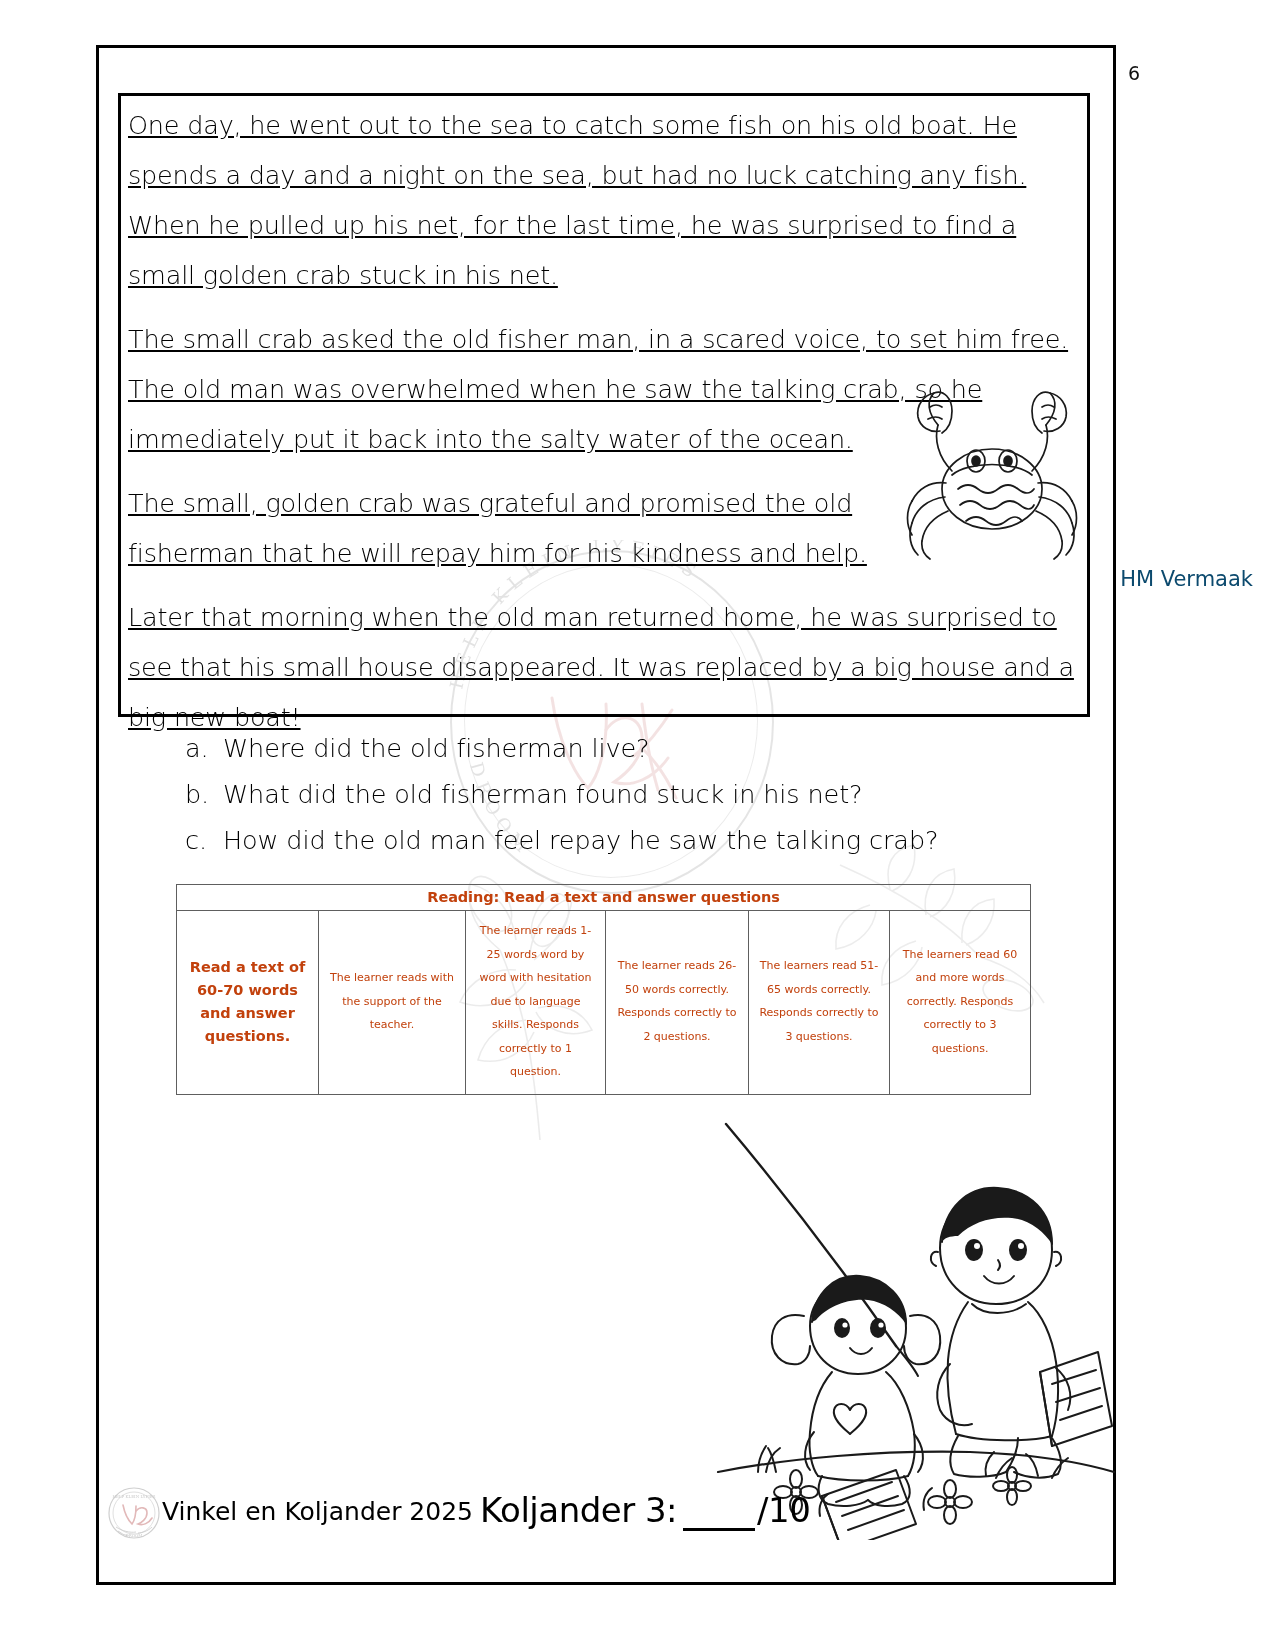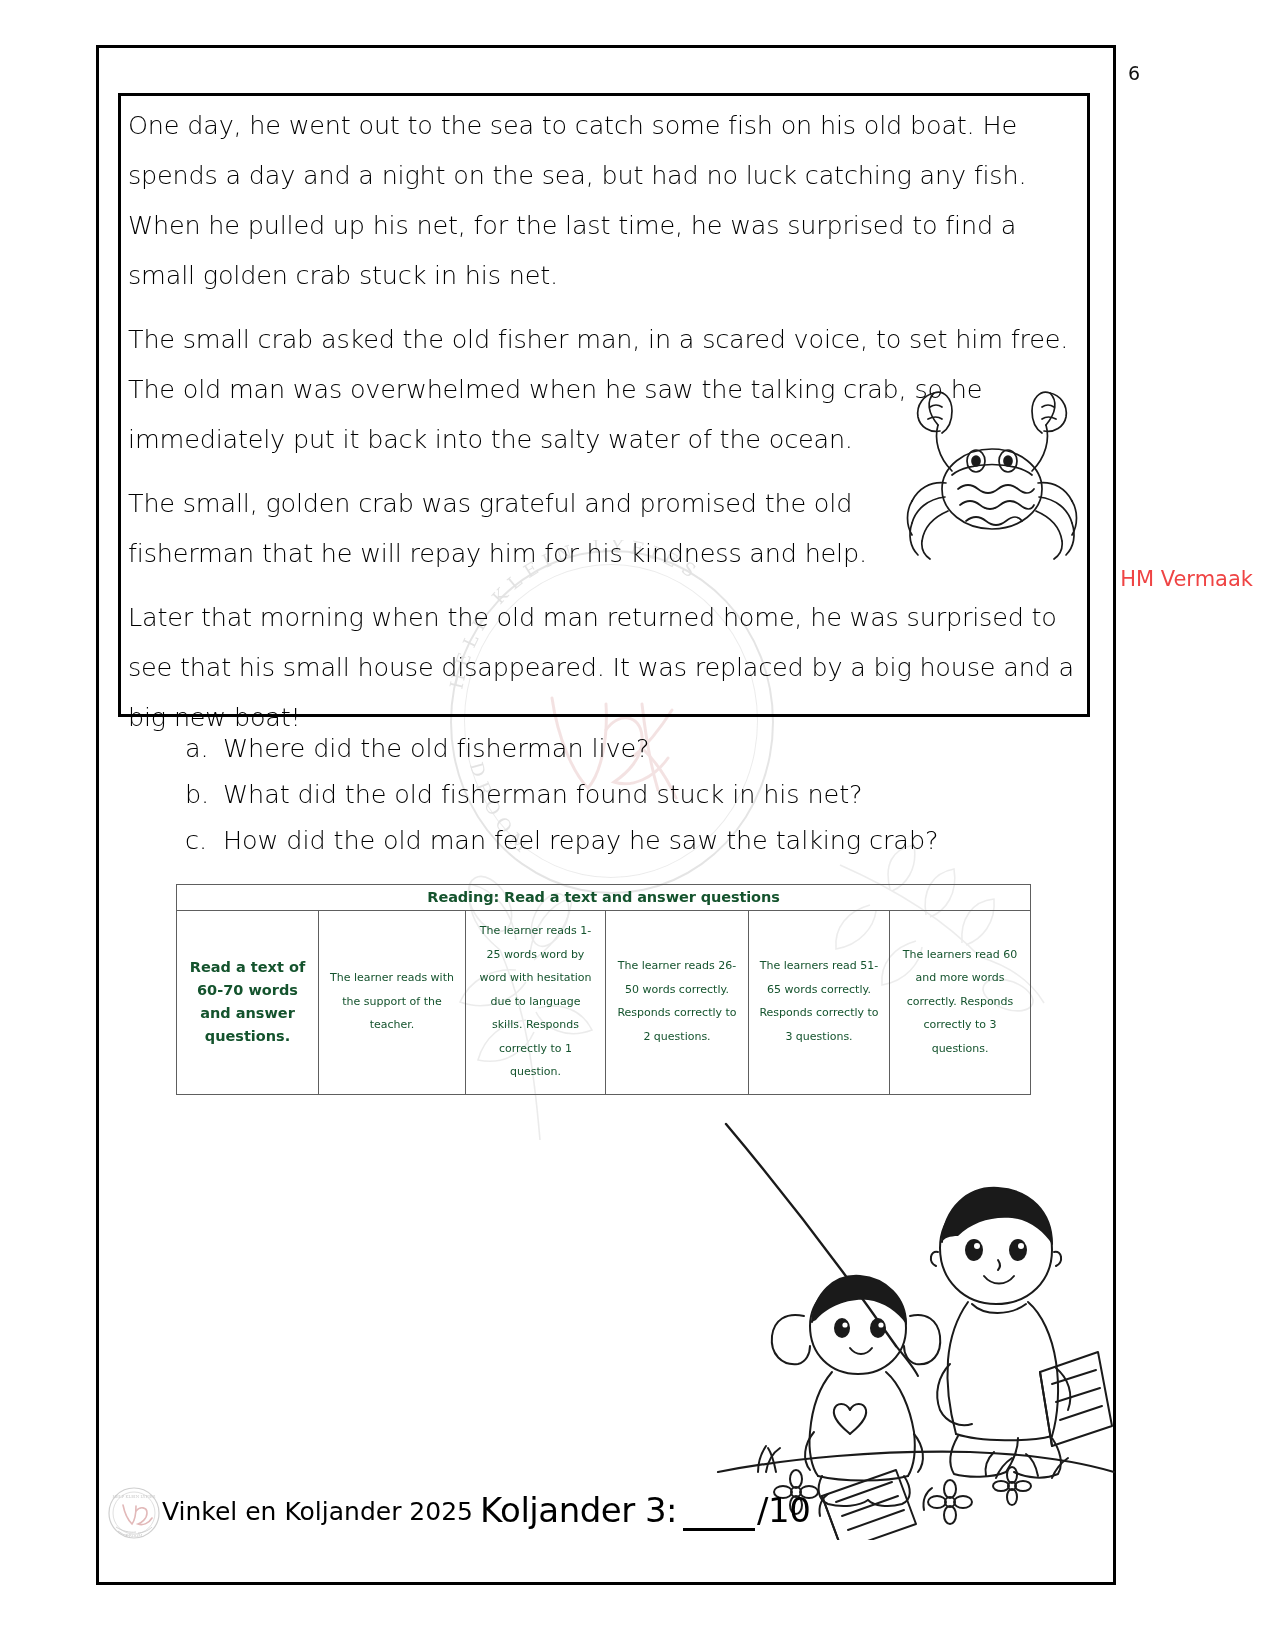--- a/index.html
+++ b/index.html
@@ -114,39 +114,40 @@
     height: 624px;
     border: 3px solid #000;
     box-sizing: border-box;
     background: transparent;
   }
   #passage-inner {
     position: absolute;
     left: 128px;
     top: 100px;
     width: 952px;
+    text-decoration: underline;
   }
   .para {
     font-family: "DejaVu Sans", sans-serif;
     font-size: 25.5px;
     line-height: 50px;
     letter-spacing: -0.2px;
     margin: 0 0 14px 0;
     color: #000;
     font-weight: 300;
   }
   .para.p3 { width: 790px; }
   .para.p4 { margin-bottom: 0; }
   #byline {
     position: absolute;
     right: 22px;
     top: 567px;
     font-family: "DejaVu Sans", sans-serif;
     font-size: 21px;
-    color: #ef4444;
+    color: #0c4a6e;
   }
 
   
   #crab {
     position: absolute;
     left: 890px;
     top: 385px;
     width: 205px;
     height: 175px;
   }
@@ -181,21 +182,21 @@
     border-collapse: collapse;
     table-layout: fixed;
     font-family: "DejaVu Sans", sans-serif;
   }
   #rubric td, #rubric th {
     border: 1px solid #5e5e5e;
     padding: 3px 4px;
     text-align: center;
     vertical-align: middle;
     font-weight: normal;
-    color: #14532d;
+    color: #c2410c;
     background: transparent;
   }
   #rubric .title-cell {
     font-size: 14.5px;
     font-weight: bold;
     padding: 4px 0 5px 0;
     letter-spacing: -.1px;
   }
   #rubric .lvl-head {
     font-size: 16px;

